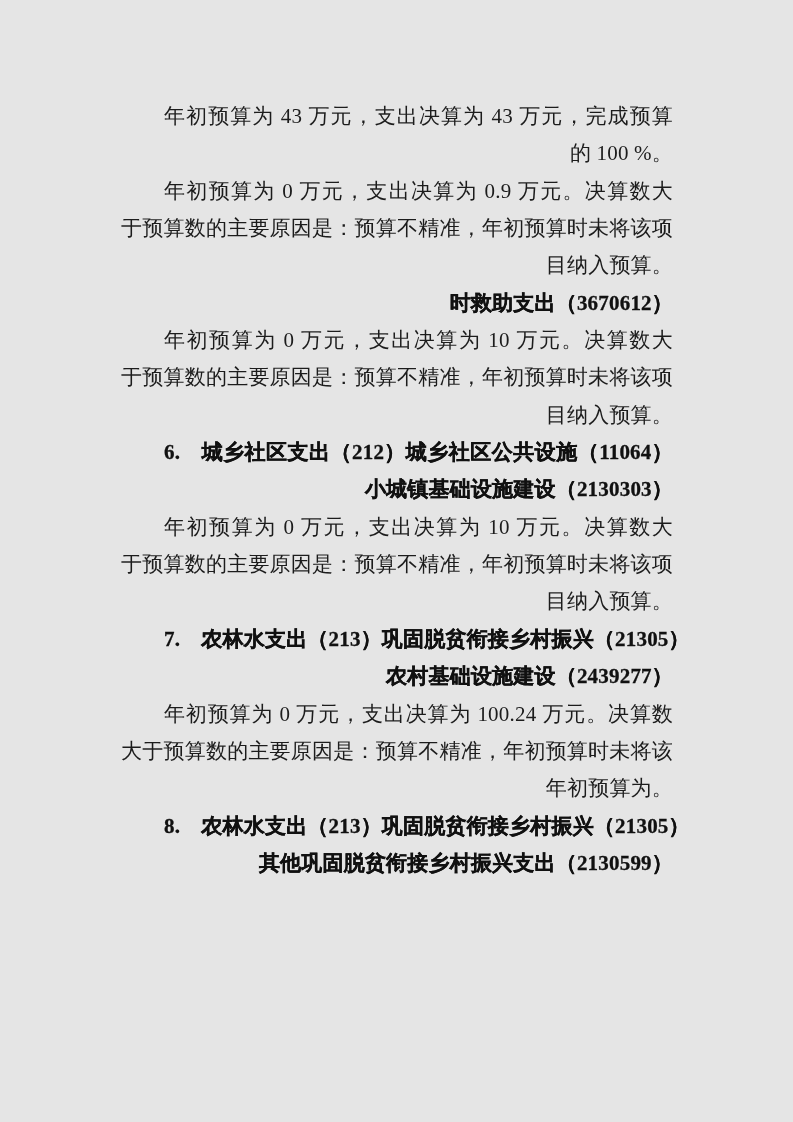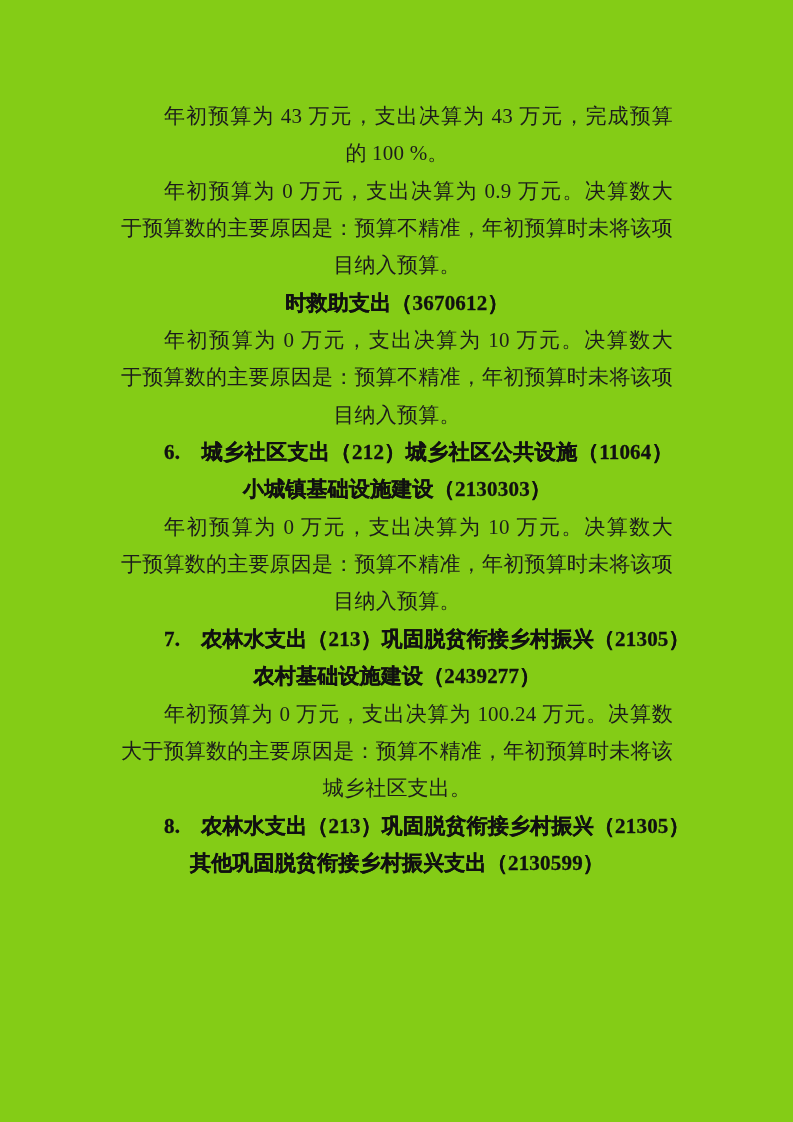--- a/index.html
+++ b/index.html
@@ -19,41 +19,41 @@
   .content {
     position: absolute;
     left: 121px;
     top: 98px;
     width: 552px;
   }
   .line {
     font-size: 21px;
     line-height: 37.35px;
     white-space: nowrap;
-    text-align: center;
+    text-align: right;
     letter-spacing: 0.2px;
   }
   .line.indent {
     padding-left: 43px;
   }
   .line.fill {
     text-align: justify;
     text-align-last: justify;
     text-justify: inter-character;
   }
   .para.heading .line {
     font-weight: 700;
     color: #111111;
     -webkit-text-stroke: 0.3px #111111;
   }
 </style>
 </head>
 <body>
 
-<div class="page" style="background: #84cc16; color: rgb(28, 28, 28);">
+<div class="page" style="background: #e5e5e5; color: rgb(28, 28, 28);">
   <div class="content">
 
   <div class="para body">
         <div class="line indent fill">年初预算为 43 万元，支出决算为 43 万元，完成预算</div>
         <div class="line">的 100 %。</div>
       </div>
       <div class="para body">
         <div class="line indent fill">年初预算为 0 万元，支出决算为 0.9 万元。决算数大</div>
         <div class="line fill">于预算数的主要原因是：预算不精准，年初预算时未将该项</div>
         <div class="line">目纳入预算。</div>
@@ -75,20 +75,20 @@
         <div class="line fill">于预算数的主要原因是：预算不精准，年初预算时未将该项</div>
         <div class="line">目纳入预算。</div>
       </div>
       <div class="para heading">
         <div class="line indent">7. 农林水支出（213）巩固脱贫衔接乡村振兴（21305）</div>
         <div class="line">农村基础设施建设（2439277）</div>
       </div>
       <div class="para body">
         <div class="line indent fill">年初预算为 0 万元，支出决算为 100.24 万元。决算数</div>
         <div class="line fill">大于预算数的主要原因是：预算不精准，年初预算时未将该</div>
-        <div class="line">城乡社区支出。</div>
+        <div class="line">年初预算为。</div>
       </div>
       <div class="para heading">
         <div class="line indent">8. 农林水支出（213）巩固脱贫衔接乡村振兴（21305）</div>
         <div class="line">其他巩固脱贫衔接乡村振兴支出（2130599）</div>
       </div>
     </div>
 </div>
 
 </body></html>

